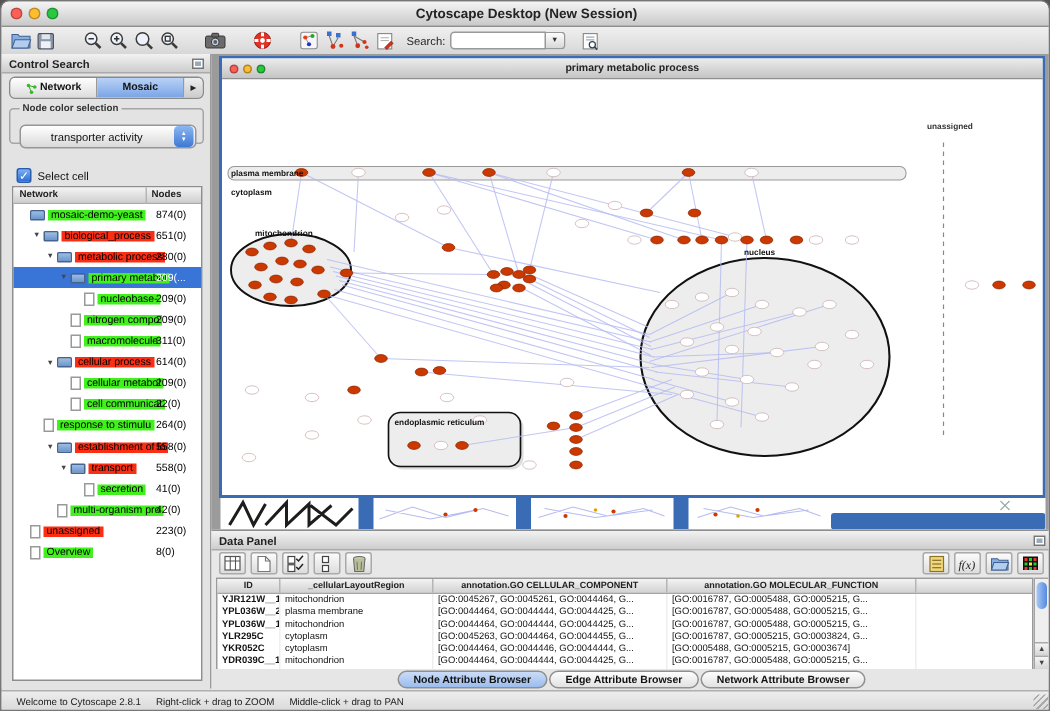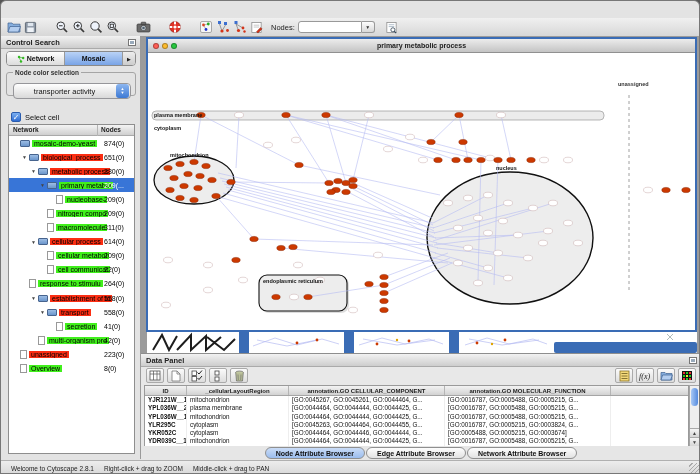--- a/index.html
+++ b/index.html
@@ -77,20 +77,26 @@
 .status{position:absolute;left:0;top:459px;width:700px;height:15px;background:linear-gradient(#ededed,#d8d8d8);border-top:1px solid #b0b0b0;font-size:6.5px;color:#222;display:flex;align-items:center}
 .status span{margin-left:10px}
 .grip{position:absolute;right:2px;bottom:2px;width:10px;height:10px;background:repeating-linear-gradient(135deg,transparent 0 2px,#aaa 2px 3px)}
 svg{display:block}
 </style>
 </head>
 <body>
 
 <div class="window">
 
+  <div class="titlebar abs">
+    <span class="tl" style="left:6px;background:#ff5f57"></span>
+    <span class="tl" style="left:18px;background:#febc2e"></span>
+    <span class="tl" style="left:30px;background:#28c840"></span>
+    <span class="title">Cytoscape Desktop (New Session)</span>
+  </div>
 
   <div class="toolbar">
     <span class="tbtn">
         <svg width="14" height="14" viewBox="0 0 14 14">
           <path d="M1 3h4l1 1.2h7V12H1z" fill="#86aede" stroke="#3f6191" stroke-width=".7"></path>
           <path d="M3 6.5h10.5L11.5 12H1z" fill="#b3cdef" stroke="#3f6191" stroke-width=".7"></path>
         </svg>
       </span>
     <span class="tbtn">
         <svg width="13" height="13" viewBox="0 0 14 14">
@@ -179,21 +185,21 @@
         </svg>
       </span>
     <span class="tbtn">
         <svg width="13" height="13" viewBox="0 0 14 14">
           <rect x="2" y="1.5" width="10" height="11" fill="#fff" stroke="#888" stroke-width=".8"></rect>
           <line x1="4" y1="4.5" x2="10" y2="4.5" stroke="#aaa" stroke-width=".7"></line>
           <line x1="4" y1="6.5" x2="10" y2="6.5" stroke="#aaa" stroke-width=".7"></line>
           <path d="M7 11.5 L11.5 7 L13 8.5 L8.5 13z" fill="#d43318" stroke="#7a1d0c" stroke-width=".5"></path>
         </svg>
       </span>
-    <span class="searchlbl">Nodes:</span>
+    <span class="searchlbl">Search:</span>
     <input class="searchbox" style="">
     <span class="searchdrop">▼</span>
     <span class="sp8"></span>
     <span class="tbtn">
         <svg width="13" height="13" viewBox="0 0 14 14">
           <rect x="2" y="1.5" width="10" height="11" fill="#fff" stroke="#888" stroke-width=".8"></rect>
           <line x1="4" y1="4" x2="10" y2="4" stroke="#9ab" stroke-width=".8"></line>
           <line x1="4" y1="6" x2="10" y2="6" stroke="#9ab" stroke-width=".8"></line>
           <circle cx="8.5" cy="9.5" r="2.2" fill="none" stroke="#345" stroke-width=".9"></circle>
           <line x1="10" y1="11" x2="12" y2="13" stroke="#345" stroke-width="1.1"></line>

